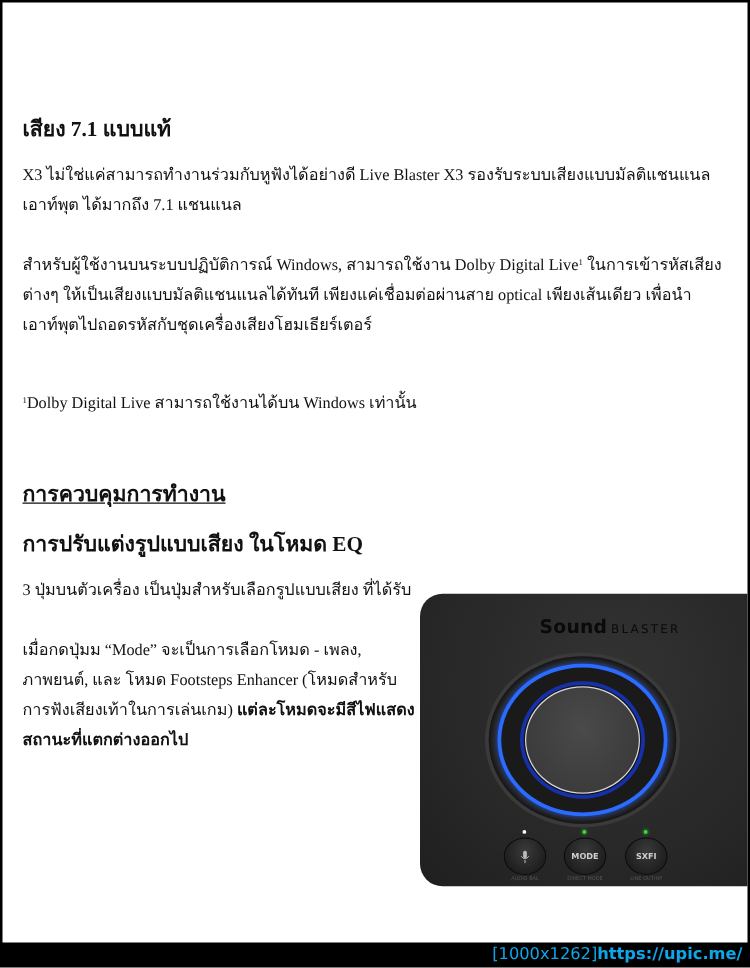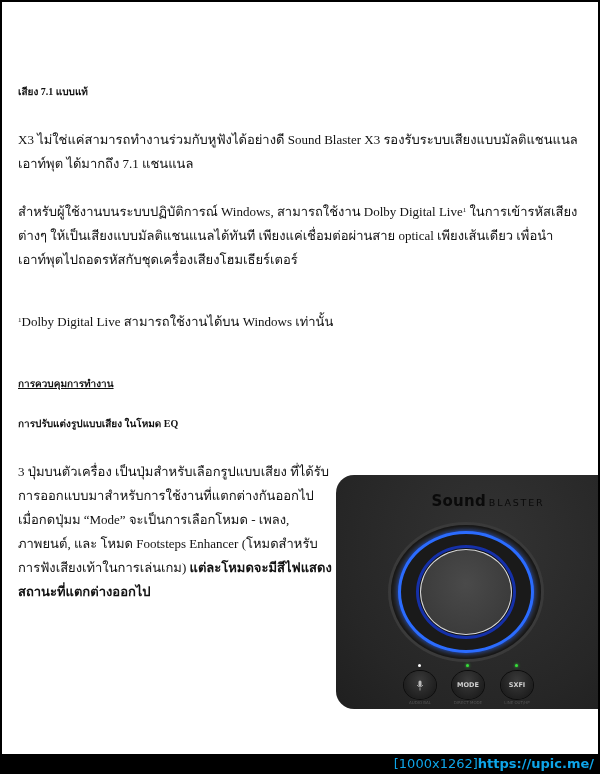--- a/index.html
+++ b/index.html
@@ -7,21 +7,21 @@
     width: 600px; height: 774px; background: #000; position: relative; overflow: hidden;
     font-family: "Liberation Serif", "DejaVu Serif", serif; color: #111;
   }
   .page {
     position: absolute; left: 2px; top: 2px; width: 596px; height: 752px;
     background: #fff; overflow: hidden;
   }
   .t { position: absolute; left: 16px; font-size: 13px; line-height: 24px; white-space: nowrap; }
   .b { font-weight: bold; }
   .u { text-decoration: underline; text-align: center; }
-  .h { font-size: 10px; }
+  .h { font-size: 17px; margin-top: 12px; }
   sup { font-size: 7px; vertical-align: top; position: relative; top: -2px; }
 
   .footer {
     position: absolute; right: 6px; bottom: 1px; color: #0ea5e9;
     font-family: "DejaVu Sans", sans-serif; font-size: 13px; line-height: 18px;
   }
   .footer .url { font-weight: bold; }
 
   
   .device {
@@ -65,38 +65,37 @@
     position: absolute; top: 225px; width: 50px; text-align: center;
     font-family: "DejaVu Sans", sans-serif; font-size: 4px; color: #555; white-space: nowrap;
   }
 </style>
 </head>
 <body>
 
 <div class="page">
   <div class="t b h" style="top:78px">เสียง 7.1 แบบแท้</div>
 
-  <div class="t" style="top:126px">X3 ไม่ใช่แค่สามารถทำงานร่วมกับหูฟังได้อย่างดี Sound Blaster X3 รองรับระบบเสียงแบบมัลติแชนแนล</div>
+  <div class="t" style="top:126px">X3 ไม่ใช่แค่สามารถทำงานร่วมกับหูฟังได้อย่างดี Live Blaster X3 รองรับระบบเสียงแบบมัลติแชนแนล</div>
   <div class="t" style="top:150px">เอาท์พุต ได้มากถึง 7.1 แชนแนล</div>
 
   <div class="t" style="top:198px">
     <span>สำหรับผู้ใช้งานบนระบบปฏิบัติการณ์ Windows, สามารถใช้งาน Dolby Digital Live</span><sup>1</sup><span> ในการเข้ารหัสเสียง</span>
   </div>
   <div class="t" style="top:246px">เอาท์พุตไปถอดรหัสกับชุดเครื่องเสียงโฮมเธียร์เตอร์</div>
   <div class="t" style="top:222px">ต่างๆ ให้เป็นเสียงแบบมัลติแชนแนลได้ทันที เพียงแค่เชื่อมต่อผ่านสาย optical เพียงเส้นเดียว เพื่อนำ</div>
 
   <div class="t" style="top:308px">
     <sup>1</sup><span>Dolby Digital Live สามารถใช้งานได้บน Windows เท่านั้น</span>
   </div>
 
   <div class="t b u h" style="top:370px">การควบคุมการทำงาน</div>
   <div class="t b h" style="top:410px">การปรับแต่งรูปแบบเสียง ในโหมด EQ</div>
 
   <div class="t" style="top:458px">3 ปุ่มบนตัวเครื่อง เป็นปุ่มสำหรับเลือกรูปแบบเสียง ที่ได้รับ</div>
-  <div class="t" style="top:482px">การออกแบบมาสำหรับการใช้งานที่แตกต่างกันออกไป</div>
   <div class="t" style="top:530px">ภาพยนต์, และ โหมด Footsteps Enhancer (โหมดสำหรับ</div>
   <div class="t" style="top:506px">เมื่อกดปุ่มม “Mode” จะเป็นการเลือกโหมด - เพลง,</div>
   <div class="t" style="top:554px">
     <span>การฟังเสียงเท้าในการเล่นเกม)</span><span class="b"> แต่ละโหมดจะมีสีไฟแสดง</span>
   </div>
   <div class="t b" style="top:578px">สถานะที่แตกต่างออกไป</div>
 
   <div class="device">
     <div class="logo">
       <span class="l1">Sound</span><span class="l2">BLASTER</span>

